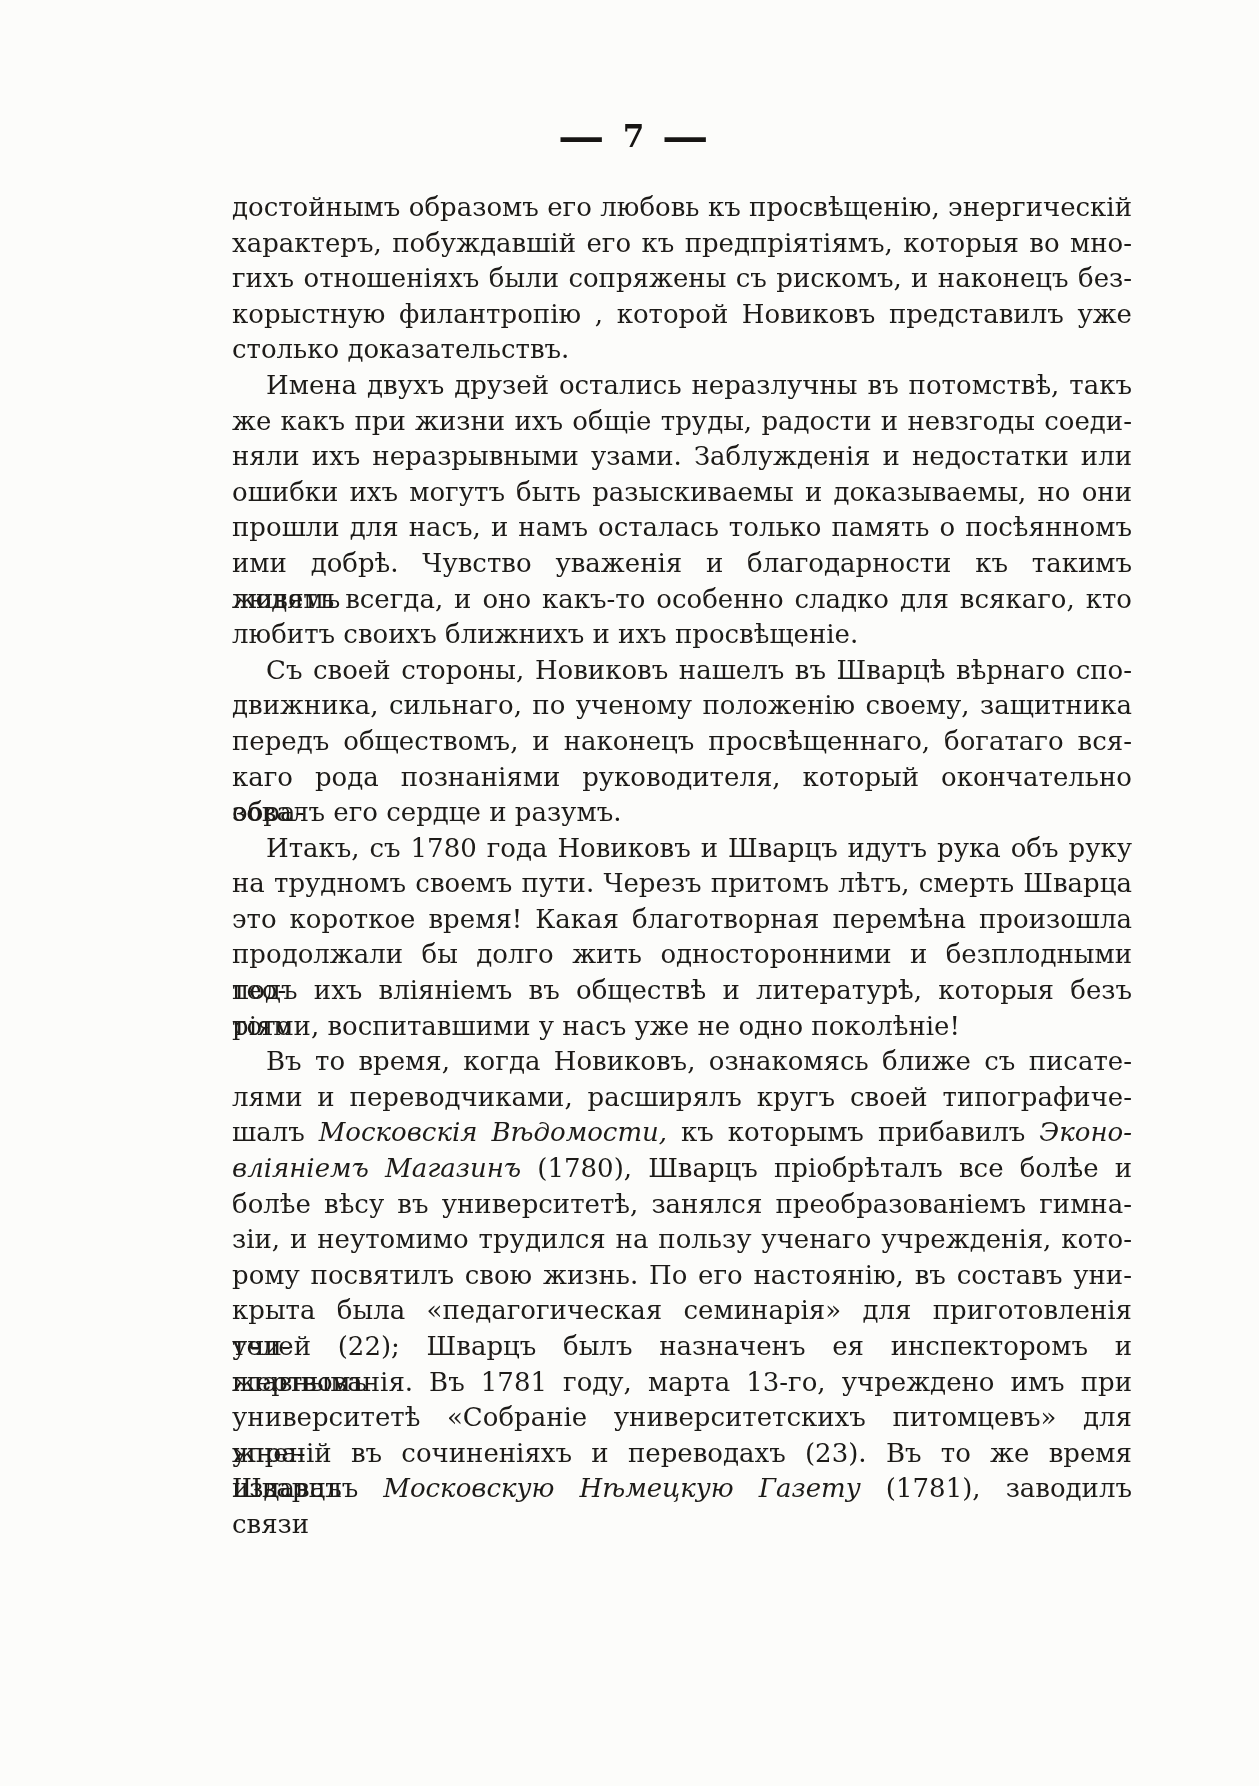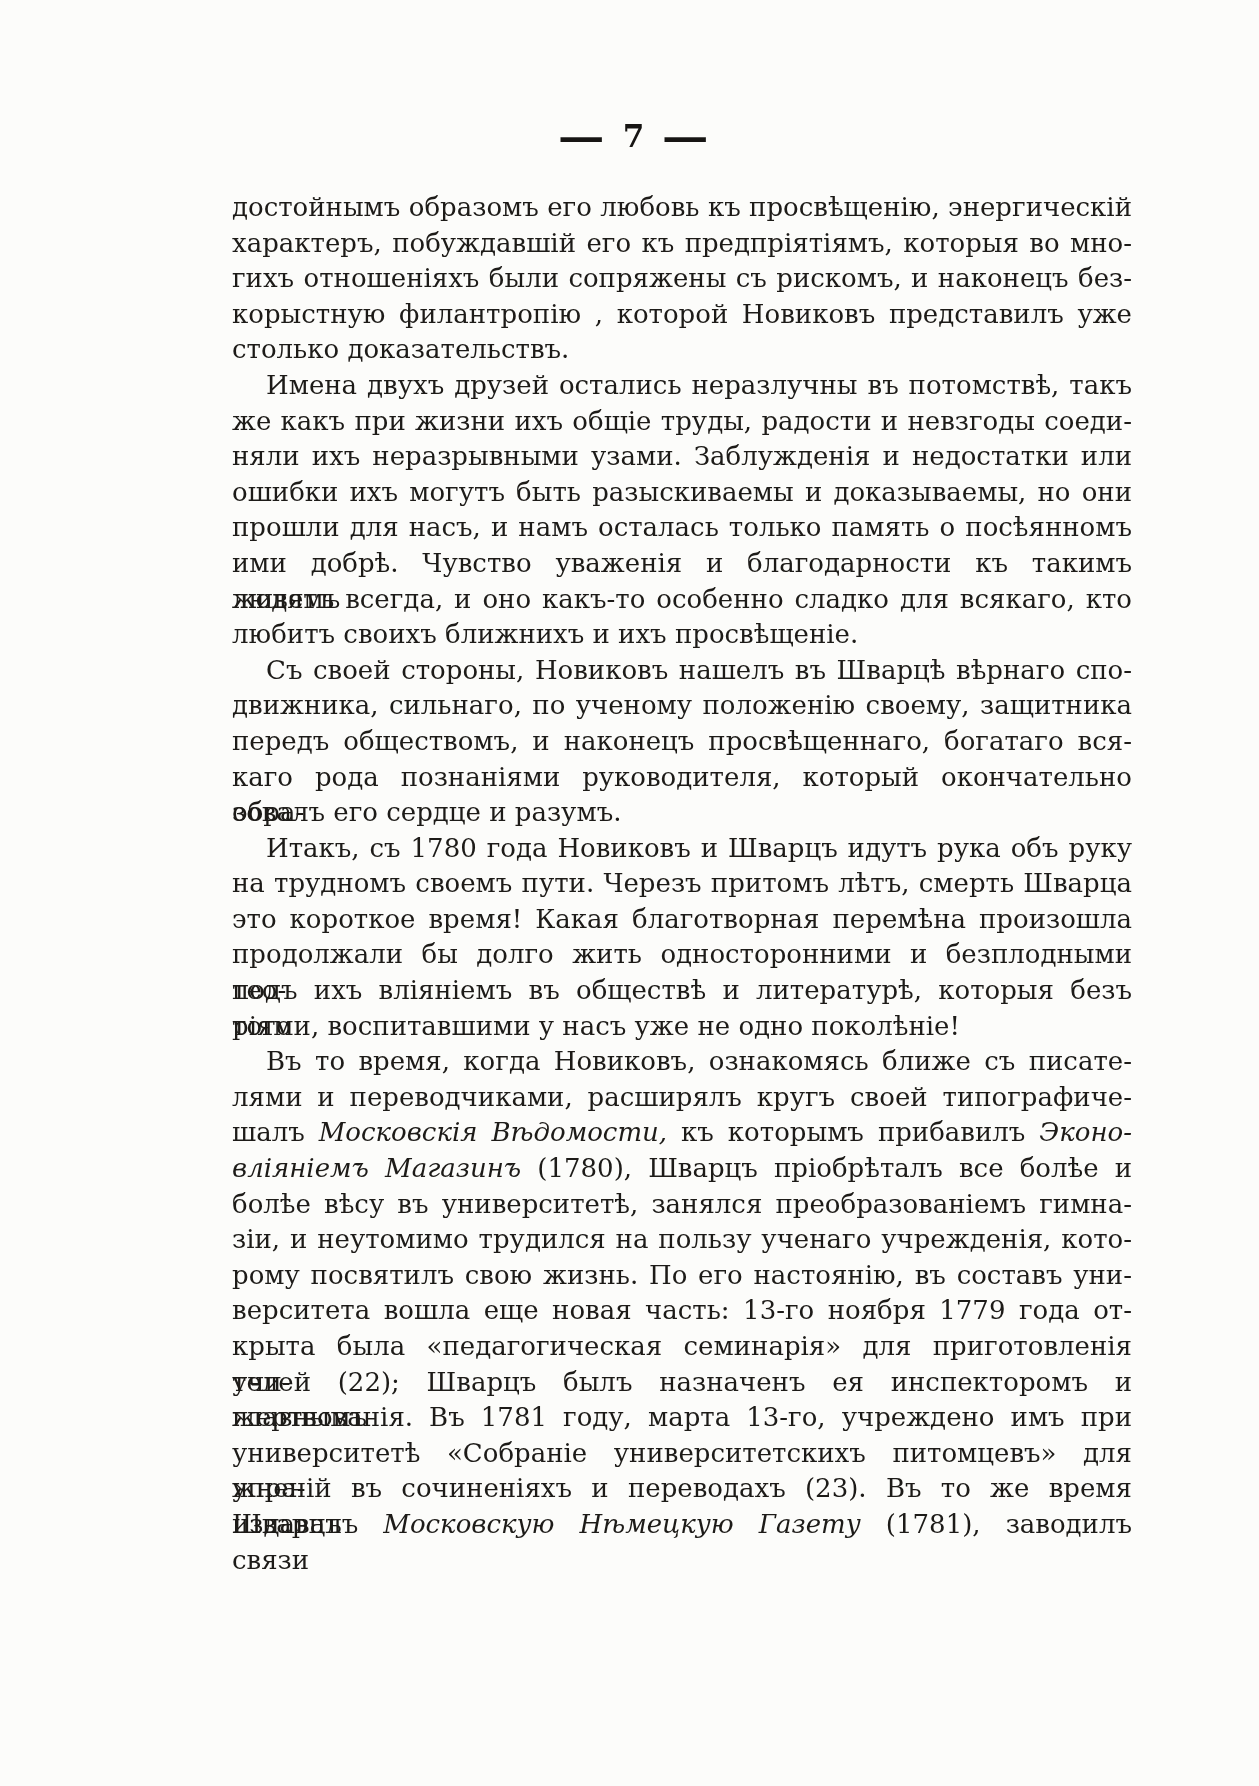--- a/index.html
+++ b/index.html
@@ -110,21 +110,20 @@
         <div class="line no-justify"><span>ріями, воспитавшими у насъ уже не одно поколѣніе!</span></div>
       </div>
       <div class="paragraph indent">
         <div class="line"><span>Въ то время, когда Новиковъ, ознакомясь ближе съ писате-</span></div>
         <div class="line"><span>лями и переводчиками, расширялъ кругъ своей типографиче-</span></div>
         <div class="line"><span>шалъ </span><i>Московскія Вѣдомости,</i><span> къ которымъ прибавилъ </span><i>Эконо-</i></div>
         <div class="line"><i>вліяніемъ Магазинъ</i><span> (1780), Шварцъ пріобрѣталъ все болѣе и</span></div>
         <div class="line"><span>болѣе вѣсу въ университетѣ, занялся преобразованіемъ гимна-</span></div>
         <div class="line"><span>зіи, и неутомимо трудился на пользу ученаго учрежденія, кото-</span></div>
         <div class="line"><span>рому посвятилъ свою жизнь. По его настоянію, въ составъ уни-</span></div>
-        <div class="line"><span>верситета вошла еще новая часть: 13-го ноября 1779 года от-</span></div>
         <div class="line"><span>крыта была «педагогическая семинарія» для приготовленія учи-</span></div>
         <div class="line"><span>телей (22); Шварцъ былъ назначенъ ея инспекторомъ и главнымъ</span></div>
         <div class="line"><span>жертвованія. Въ 1781 году, марта 13-го, учреждено имъ при</span></div>
         <div class="line"><span>университетѣ «Собраніе университетскихъ питомцевъ» для упра-</span></div>
         <div class="line"><span>жненій въ сочиненіяхъ и переводахъ (23). Въ то же время Шварцъ</span></div>
         <div class="line"><span>издавалъ </span><i>Московскую Нѣмецкую Газету</i><span> (1781), заводилъ связи</span></div>
       </div>
     </div>
 </div>
 

